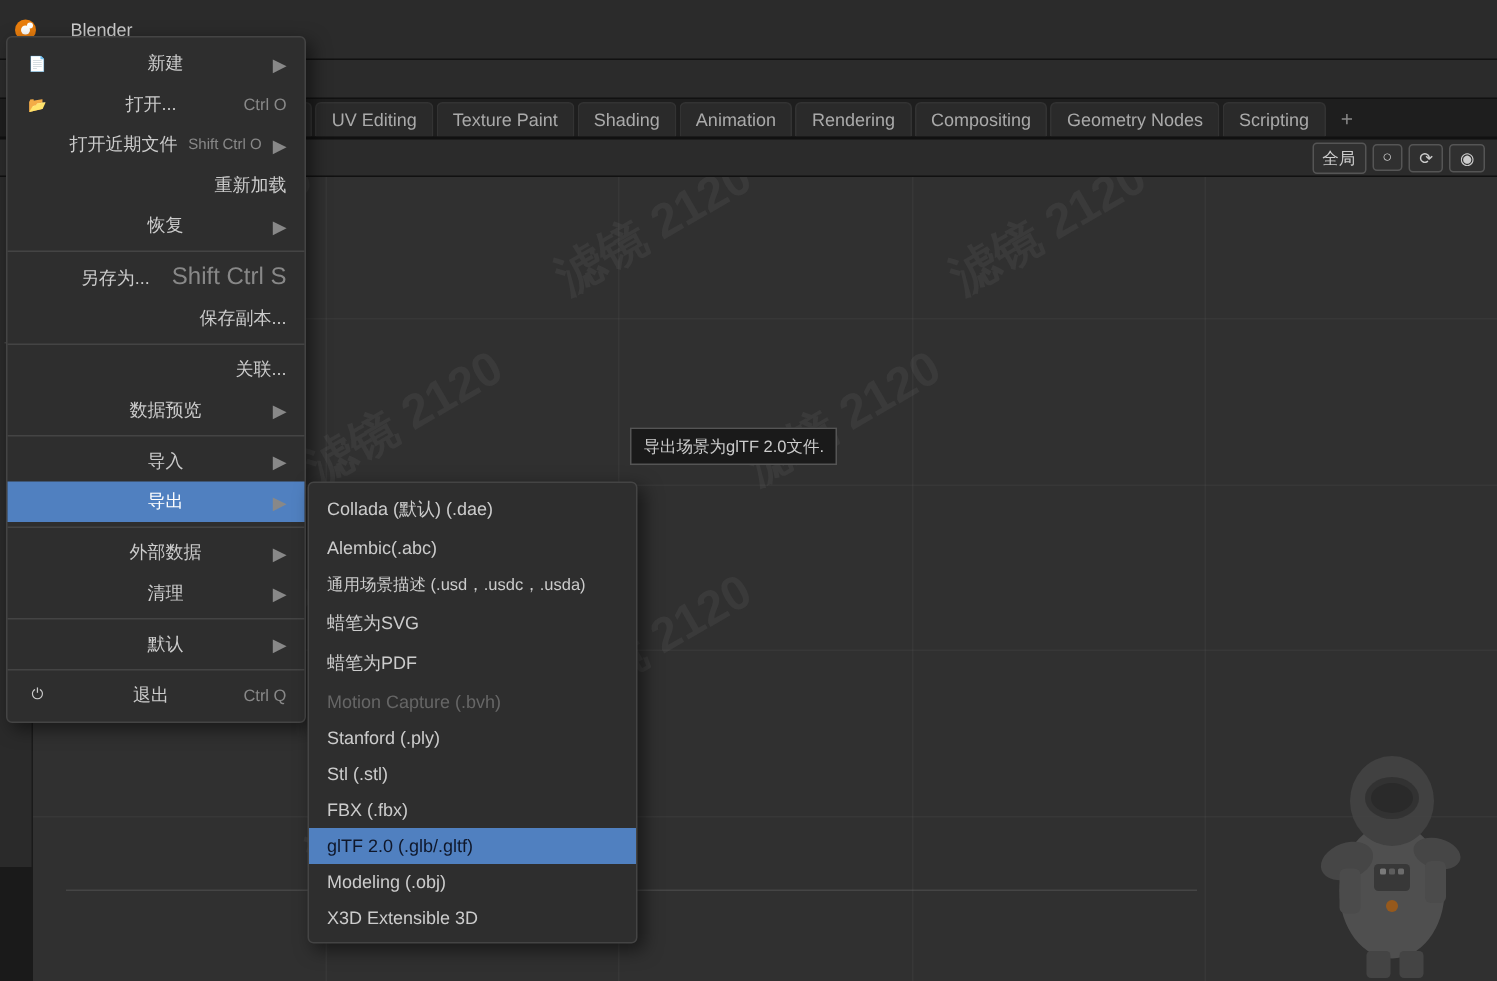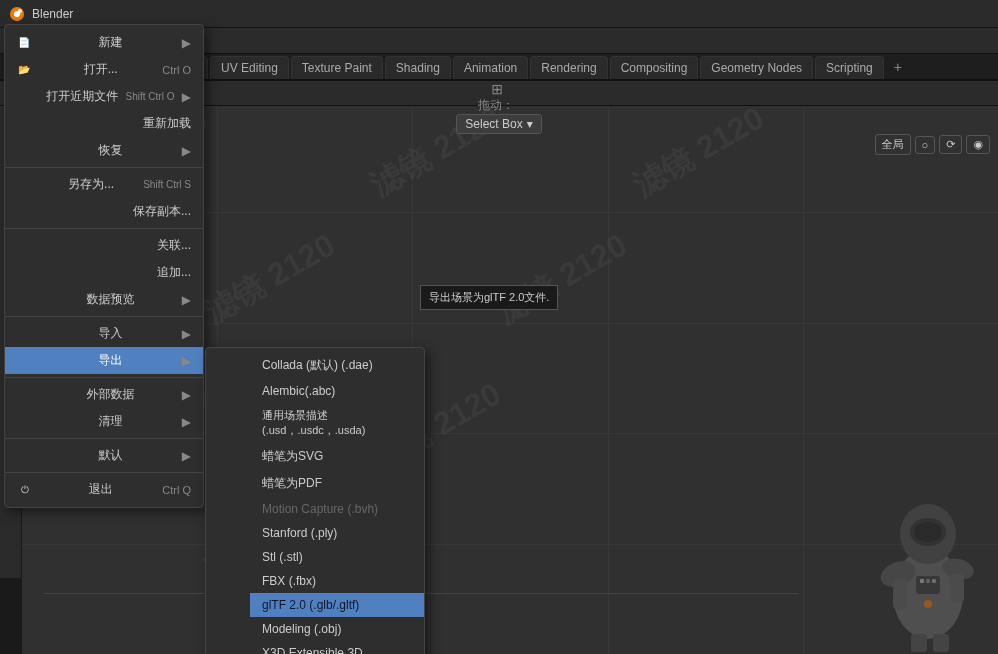--- a/index.html
+++ b/index.html
@@ -9,28 +9,29 @@
       background: #1a1a1a;
       font-family: 'Segoe UI', Arial, sans-serif;
       font-size: 12px;
       color: #cccccc;
       overflow: hidden;
       position: relative;
     }
 
     
     #titlebar {
-      height: 28px;
+      height: 40px;
       background: #2b2b2b;
       display: flex;
       align-items: center;
       padding: 0 8px;
       position: relative;
       z-index: 100;
       border-bottom: 1px solid #111;
+      gap: 15px;
     }
     #titlebar .blender-logo {
       width: 18px;
       height: 18px;
       margin-right: 6px;
       display: flex;
       align-items: center;
       justify-content: center;
     }
 
@@ -93,21 +94,20 @@
     
     #toolbar-row {
       height: 26px;
       background: #2b2b2b;
       display: flex;
       align-items: center;
       padding: 0 4px;
       position: relative;
       z-index: 100;
       border-bottom: 1px solid #111;
-      flex-direction: column;
     }
     .select-box-btn {
       background: #3d3d3d;
       border: 1px solid #555;
       border-radius: 3px;
       padding: 2px 8px;
       color: #ccc;
       font-size: 12px;
       display: flex;
       align-items: center;
@@ -215,21 +215,20 @@
       padding: 4px 0;
       box-shadow: 4px 4px 12px rgba(0,0,0,0.5);
     }
     .export-item {
       padding: 5px 12px;
       cursor: pointer;
       color: #ccc;
       font-size: 12px;
       display: flex;
       align-items: center;
-      margin-left: 44px;
     }
     .export-item.highlighted { background: #5080c0; color: #0f172a; }
     .export-item.disabled { color: #666; }
 
     
     #gltf-tooltip {
       position: absolute;
       left: 420px;
       top: 285px;
       background: #1a1a1a;
@@ -450,38 +449,34 @@
     <span class="item-icon"> </span>
     <span>恢复</span>
     <span class="arrow">▶</span>
   </div>
   <div class="dropdown-divider"></div>
 
 
   <div class="dropdown-item">
     <span class="item-icon"> </span>
     <span>另存为...</span>
-    <span class="shortcut" style="font-size:10px;">Shift Ctrl S</span>
+    <span class="shortcut" style="font-size:16px;">Shift Ctrl S</span>
   </div>
 
   <div class="dropdown-item">
     <span class="item-icon"> </span>
     <span>保存副本...</span>
   </div>
   <div class="dropdown-divider"></div>
 
   <div class="dropdown-item">
     <span class="item-icon"> </span>
     <span>关联...</span>
   </div>
 
-  <div class="dropdown-item">
-    <span class="item-icon"> </span>
-    <span>追加...</span>
-  </div>
 
   <div class="dropdown-item">
     <span class="item-icon"> </span>
     <span>数据预览</span>
     <span class="arrow">▶</span>
   </div>
   <div class="dropdown-divider"></div>
 
   <div class="dropdown-item">
     <span class="item-icon"> </span>

